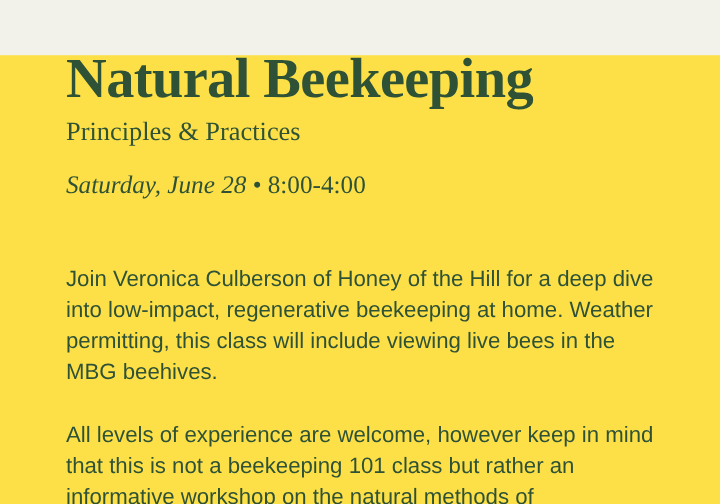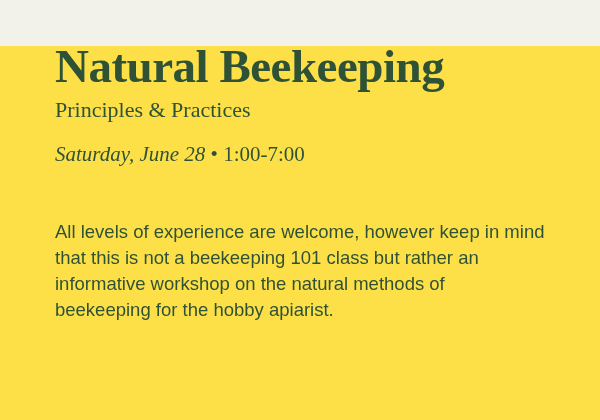--- a/index.html
+++ b/index.html
@@ -81,21 +81,22 @@
 
   <h1 class="title">Natural Beekeeping</h1>
 
   <div class="subtitle">
     <span class="line1">Principles &amp; Practices</span>
   </div>
 
   <div class="datetime">
     <span>Saturday, June 28</span>
     <span class="sep">•</span>
-    <span class="time">1:00-7:00</span>
+    <span class="time">8:00-4:00</span>
   </div>
 
   <div class="body-block">
+    <p class="para">Join Veronica Culberson of Honey of the Hill for a deep dive into low-impact, regenerative beekeeping at home. Weather permitting, this class will include viewing live bees in the MBG beehives.</p>
     <p class="para">All levels of experience are welcome, however keep in mind that this is not a beekeeping 101 class but rather an informative workshop on the natural methods of beekeeping for the hobby apiarist.</p>
 
   </div>
 
 </div>
 
 </body></html>

